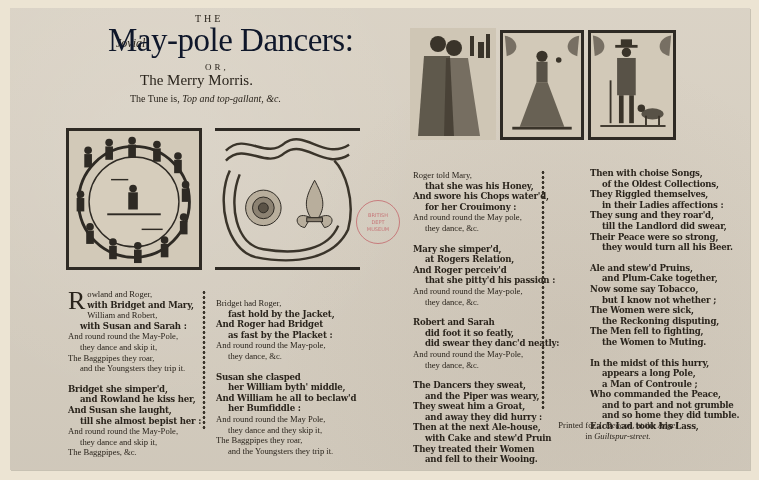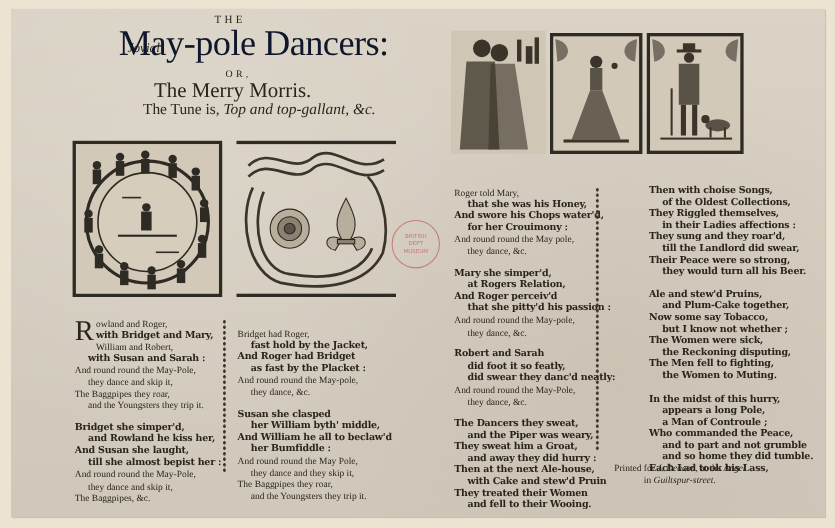--- a/index.html
+++ b/index.html
@@ -34,25 +34,25 @@
     }
     .title-main {
       left: 108px; top: 22px; font-size: 33px; letter-spacing: -0.5px;
       font-family: "Liberation Serif", serif; color: #0f172a; white-space: nowrap;
     }
     .title-or {
       left: 205px; top: 62px; font-size: 9px; letter-spacing: 3px;
       font-family: "Liberation Serif", serif;
     }
     .title-sub {
-      left: 140px; top: 72px; font-size: 19px; font-family: "Liberation Serif", serif;
+      left: 140px; top: 72px; font-size: 15px; font-family: "Liberation Serif", serif;
       white-space: nowrap;
     }
     .title-tune {
-      left: 130px; top: 93px; font-size: 14px; font-family: "Liberation Serif", serif;
+      left: 130px; top: 93px; font-size: 10px; font-family: "Liberation Serif", serif;
       white-space: nowrap;
     }
     .title-tune i { font-style: italic; }
 
     
     .woodcut {
       border: 3px solid #2e2a24;
       background: #cfc6b5;
       overflow: hidden;
     }

